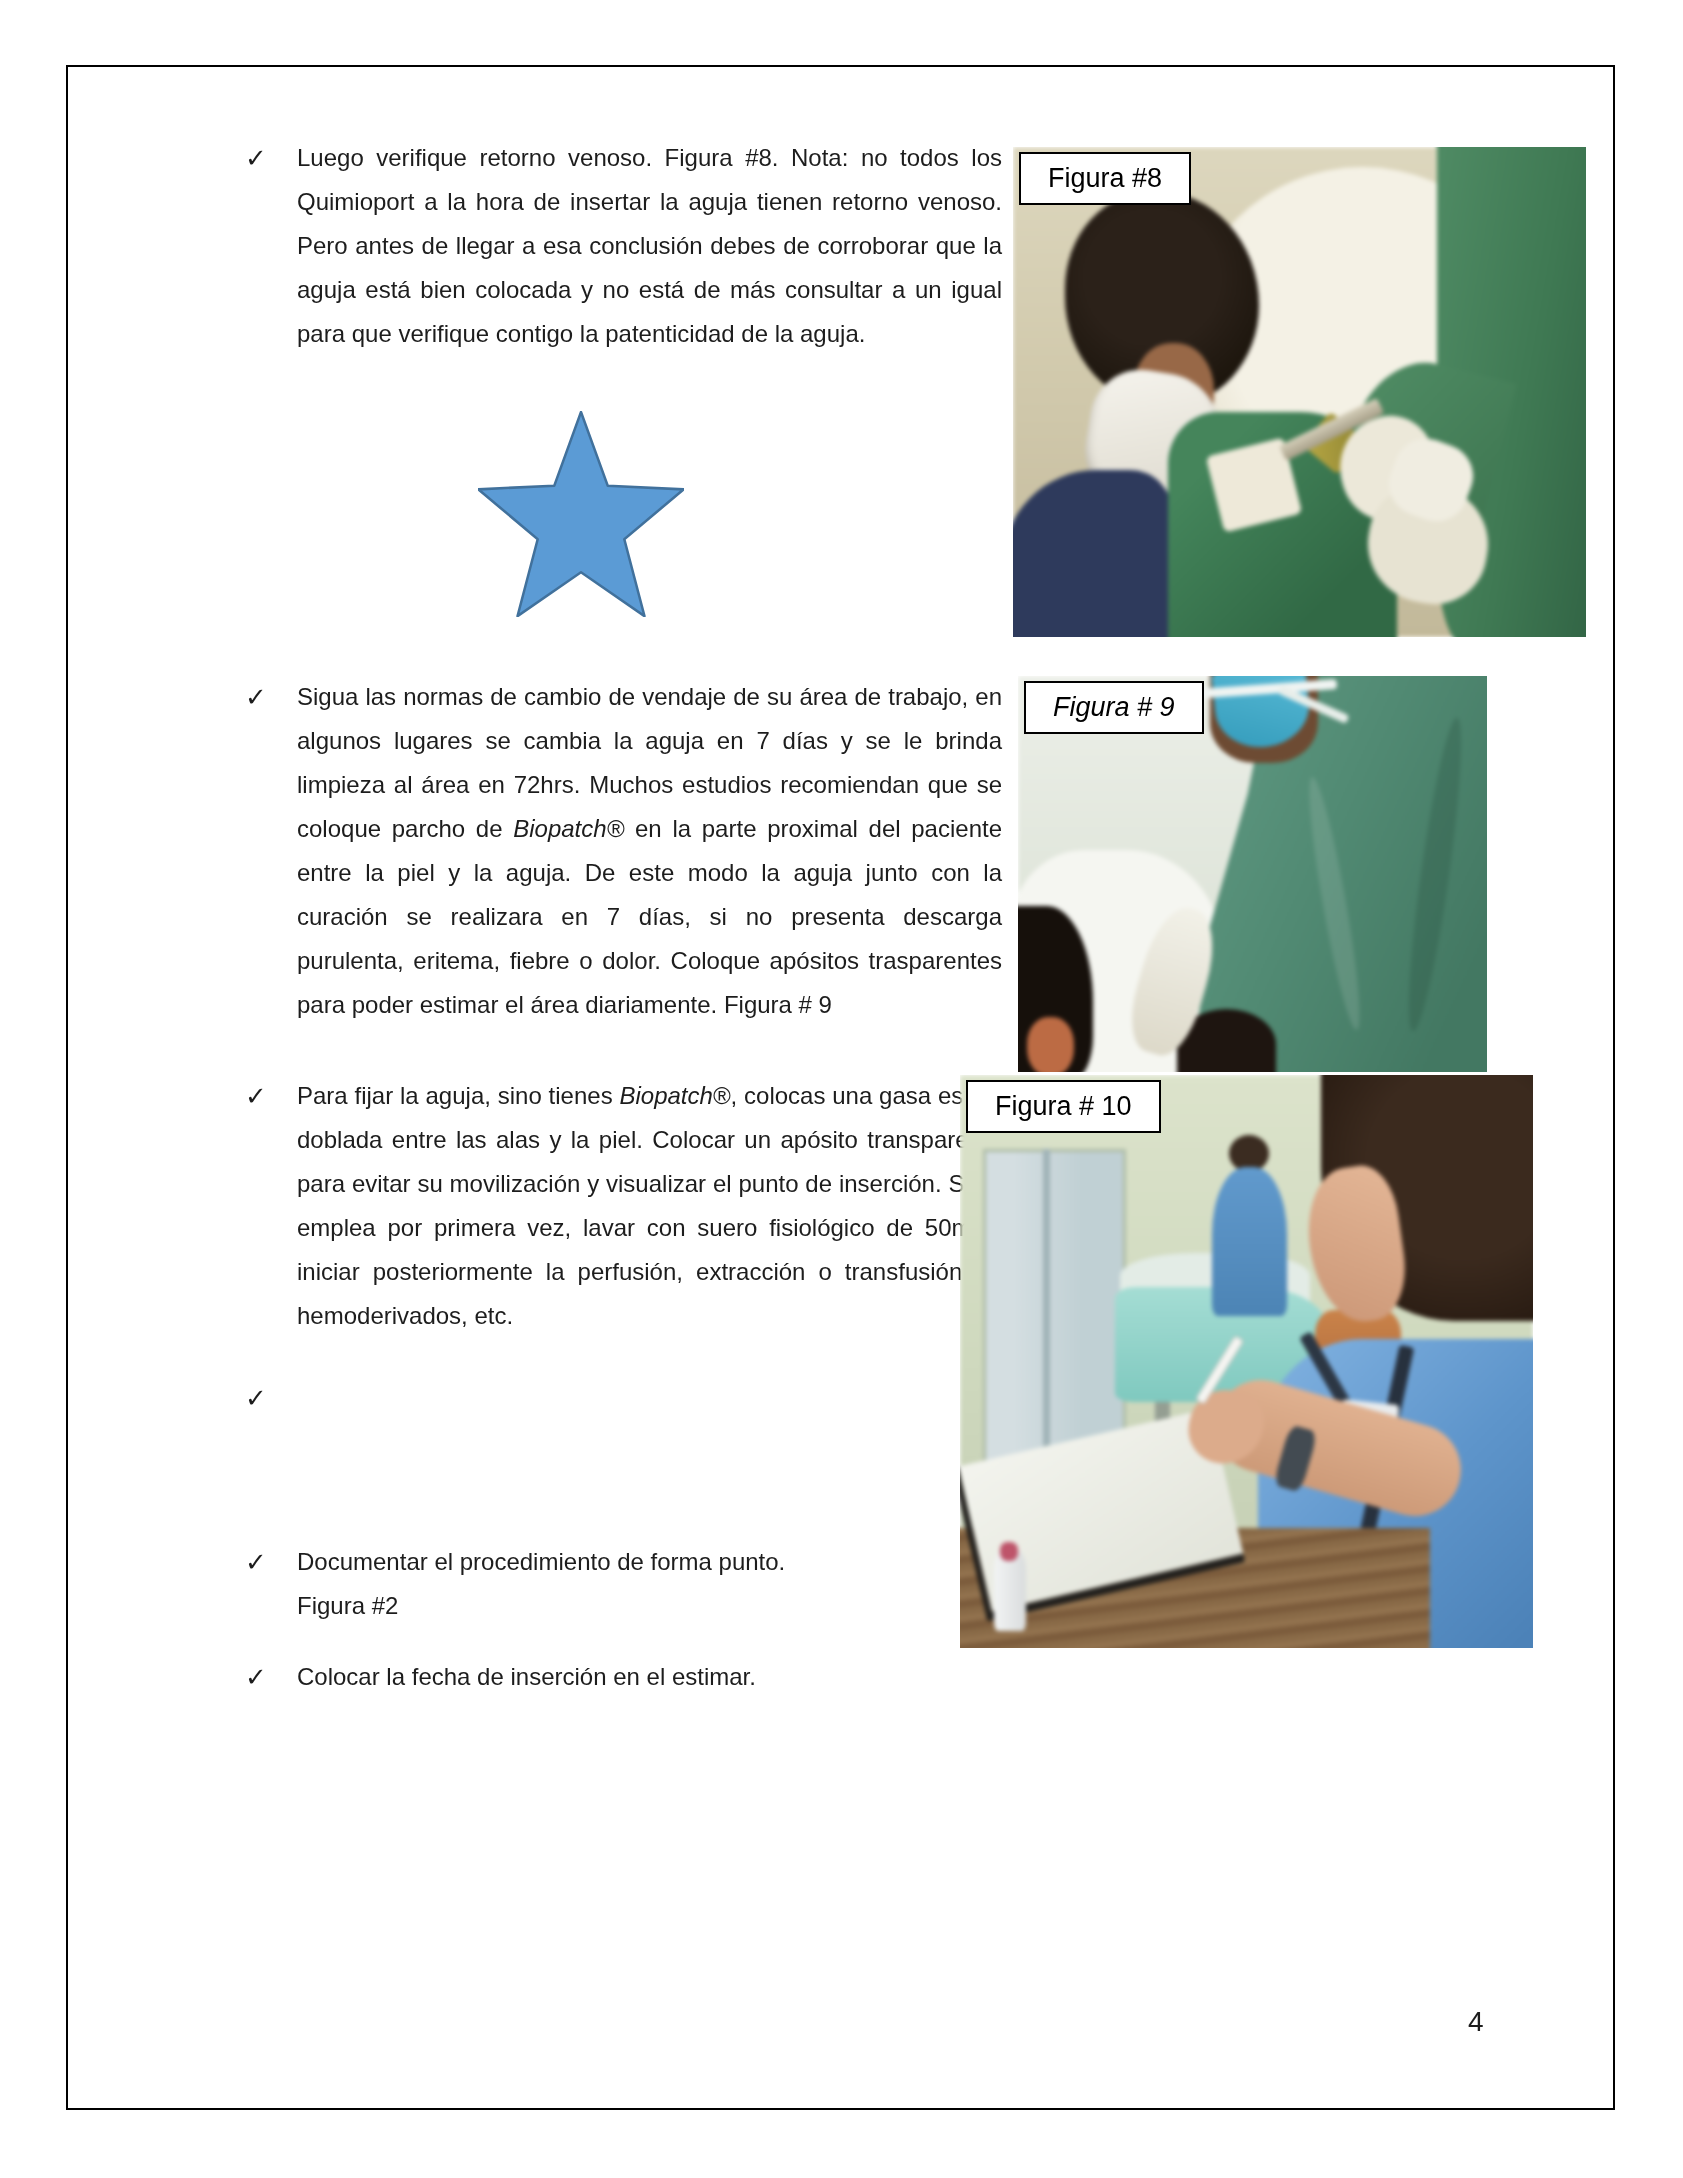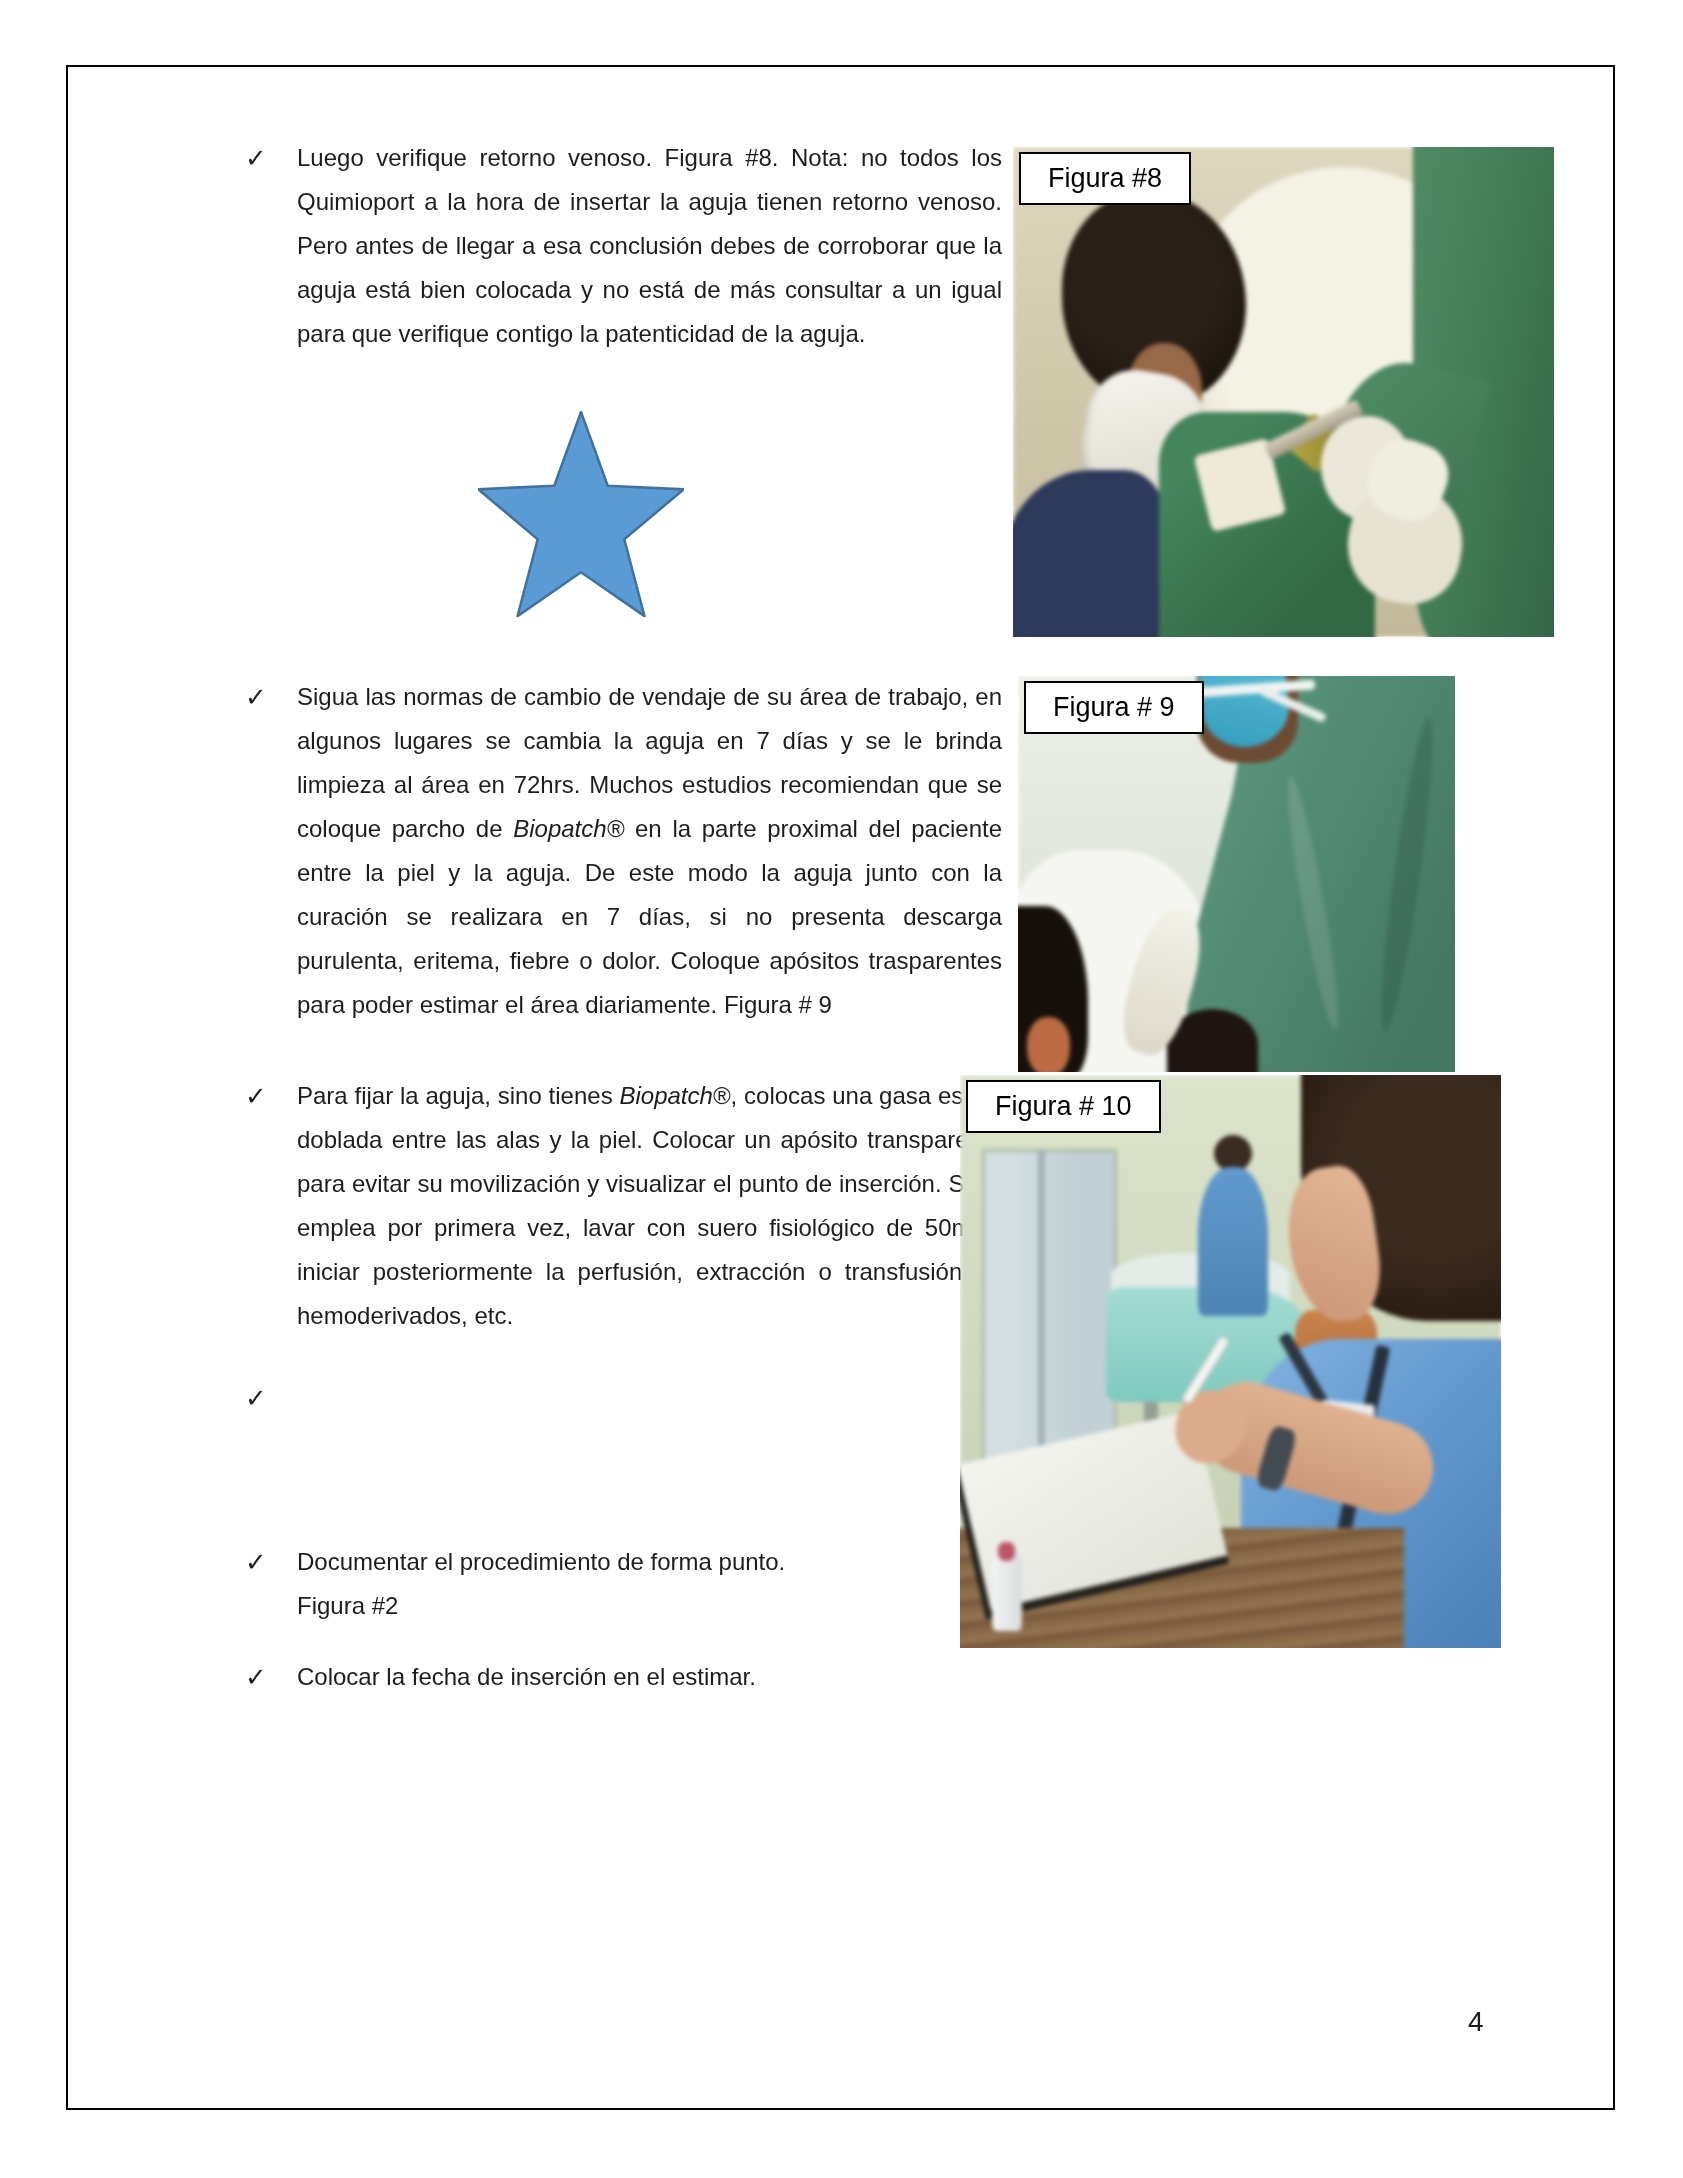--- a/index.html
+++ b/index.html
@@ -18,23 +18,23 @@
   .btext  { flex:1; margin:0; font-size:24px; line-height:44px; text-align:justify; color:#1d1d1d; }
   .bullet.left  .btext { text-align:left; }
   .bullet.narrow .btext { max-width:653px; }
   .btext em { font-style:italic; }
   .b1 { top:136px; } .b2 { top:675px; } .b3 { top:1074px; }
   .b4 { top:1376px; } .b5 { top:1540px; } .b6 { top:1655px; }
   
   .star { position:absolute; left:478px; top:411px; }
   .star polygon { fill:var(--star-fill,#5b9bd5); stroke:var(--star-stroke,#41719c); stroke-width:2.5; stroke-linejoin:round; }
   
-  .figure { position:absolute; overflow:hidden; }
+  .figure { position:absolute; overflow:hidden;padding-left:32px; }
   .fig8  { left:1013px; top:147px;  width:541px; height:490px; }
-  .fig9  { left:1018px; top:676px;  width:437px; height:396px; }
+  .fig9  { left:1018px; top:676px;  width:437px; height:396px;font-style:italic; }
   .fig10 { left:960px; top:1075px; width:541px; height:573px; }
   .scene { position:absolute; inset:0; filter:blur(2px) saturate(.95); }
   .scene > div { position:absolute; }
   .fig-label {
     position:absolute; left:6px; top:5px; background:#ffffff; border:2px solid #000000;
     padding:9px 27px; font-size:27px; color:#000000; white-space:nowrap; z-index:5;
   }
   
   .f8-bg     { inset:0; background:linear-gradient(180deg,#ddd7bd,#cfc7a8 55%,#c3b998); }
   .f8-chair  { left:30%; top:4%; width:62%; height:72%; background:radial-gradient(ellipse at 50% 40%,#f4f1e4 55%,#e2dcc6 85%,rgba(226,220,198,0)); border-radius:50%; }

